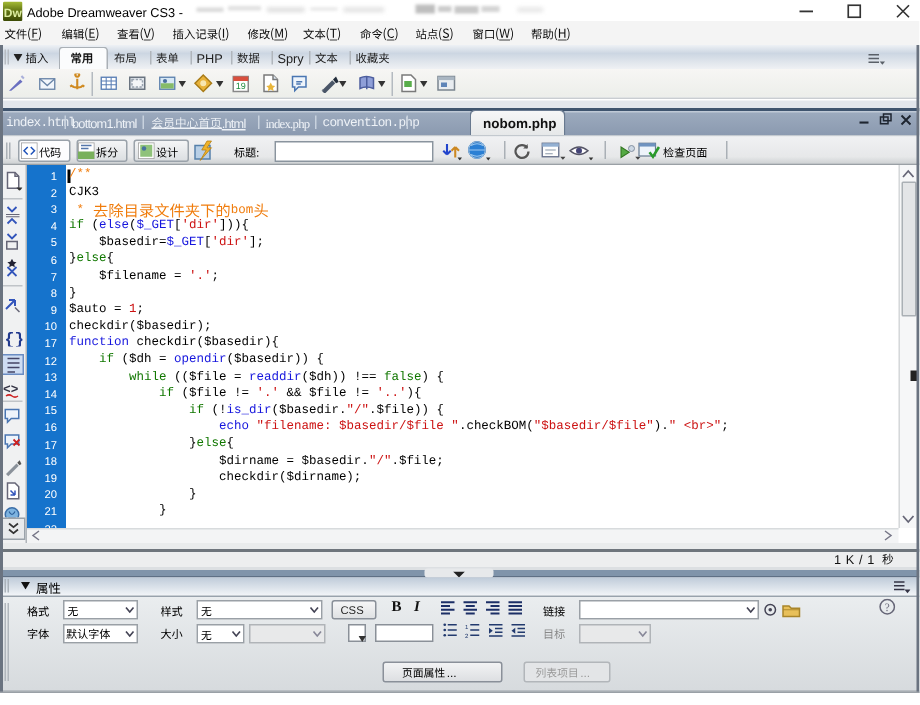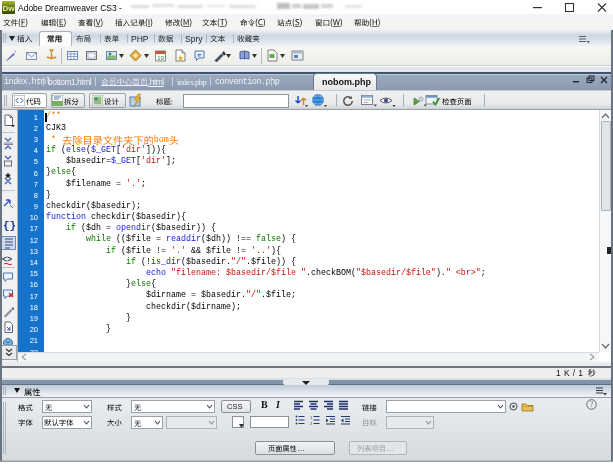--- a/index.html
+++ b/index.html
@@ -501,20 +501,21 @@
 <div class="abs" style="left:45px;top:112.8px;width:1.5px;height:9px;background:#000"></div>
 <div class="abs" style="left:46px;top:111.4px;width:553px;height:240.6px;font-family:Liberation Mono;font-size:8.33px;overflow:hidden">
       <div style="height:11.2px;line-height:11.2px;white-space:pre"><span style="color:#f07c0c">/**</span></div>
       <div style="height:11.2px;line-height:11.2px;white-space:pre">CJK3</div>
       <div style="height:11.2px;line-height:11.2px;white-space:pre"><span style="color:#f07c0c"> */</span></div>
       <div style="height:11.2px;line-height:11.2px;white-space:pre"><span style="color:#117700">if </span><span style="color:#000">(</span><span style="color:#1515dd">else</span><span style="color:#000">(</span><span style="color:#1515dd">$_GET</span><span style="color:#000">[</span><span style="color:#cc1111">'dir'</span><span style="color:#000">])){</span></div>
       <div style="height:11.2px;line-height:11.2px;white-space:pre"><span style="color:#000">    $basedir=</span><span style="color:#1515dd">$_GET</span><span style="color:#000">[</span><span style="color:#cc1111">'dir'</span><span style="color:#000">];</span></div>
       <div style="height:11.2px;line-height:11.2px;white-space:pre"><span style="color:#000">}</span><span style="color:#117700">else</span><span style="color:#000">{</span></div>
       <div style="height:11.2px;line-height:11.2px;white-space:pre"><span style="color:#000">    $filename = </span><span style="color:#cc1111">'.'</span><span style="color:#000">;</span></div>
       <div style="height:11.2px;line-height:11.2px;white-space:pre"><span style="color:#000">}</span></div>
+      <div style="height:11.2px;line-height:11.2px;white-space:pre"><span style="color:#000">$auto = </span><span style="color:#cc1111">1</span><span style="color:#000">;</span></div>
       <div style="height:11.2px;line-height:11.2px;white-space:pre"><span style="color:#000">checkdir($basedir);</span></div>
       <div style="height:11.2px;line-height:11.2px;white-space:pre"><span style="color:#1515dd">function</span><span style="color:#000"> checkdir($basedir){</span></div>
       <div style="height:11.2px;line-height:11.2px;white-space:pre"><span style="color:#000">    </span><span style="color:#117700">if</span><span style="color:#000"> ($dh = </span><span style="color:#1515dd">opendir</span><span style="color:#000">($basedir)) {</span></div>
       <div style="height:11.2px;line-height:11.2px;white-space:pre"><span style="color:#000">        </span><span style="color:#117700">while</span><span style="color:#000"> (($file = </span><span style="color:#1515dd">readdir</span><span style="color:#000">($dh)) !== </span><span style="color:#117700">false</span><span style="color:#000">) {</span></div>
       <div style="height:11.2px;line-height:11.2px;white-space:pre"><span style="color:#000">            </span><span style="color:#117700">if</span><span style="color:#000"> ($file != </span><span style="color:#cc1111">'.'</span><span style="color:#000"> &amp;&amp; $file != </span><span style="color:#cc1111">'..'</span><span style="color:#000">){</span></div>
       <div style="height:11.2px;line-height:11.2px;white-space:pre"><span style="color:#000">                </span><span style="color:#117700">if</span><span style="color:#000"> (!</span><span style="color:#1515dd">is_dir</span><span style="color:#000">($basedir.</span><span style="color:#cc1111">"/"</span><span style="color:#000">.$file)) {</span></div>
       <div style="height:11.2px;line-height:11.2px;white-space:pre"><span style="color:#000">                    </span><span style="color:#1515dd">echo</span><span style="color:#000"> </span><span style="color:#cc1111">"filename: $basedir/$file "</span><span style="color:#000">.checkBOM(</span><span style="color:#cc1111">"$basedir/$file"</span><span style="color:#000">).</span><span style="color:#cc1111">" &lt;br&gt;"</span><span style="color:#000">;</span></div>
       <div style="height:11.2px;line-height:11.2px;white-space:pre"><span style="color:#000">                }</span><span style="color:#117700">else</span><span style="color:#000">{</span></div>
       <div style="height:11.2px;line-height:11.2px;white-space:pre"><span style="color:#000">                    $dirname = $basedir.</span><span style="color:#cc1111">"/"</span><span style="color:#000">.$file;</span></div>
       <div style="height:11.2px;line-height:11.2px;white-space:pre"><span style="color:#000">                    checkdir($dirname);</span></div>

